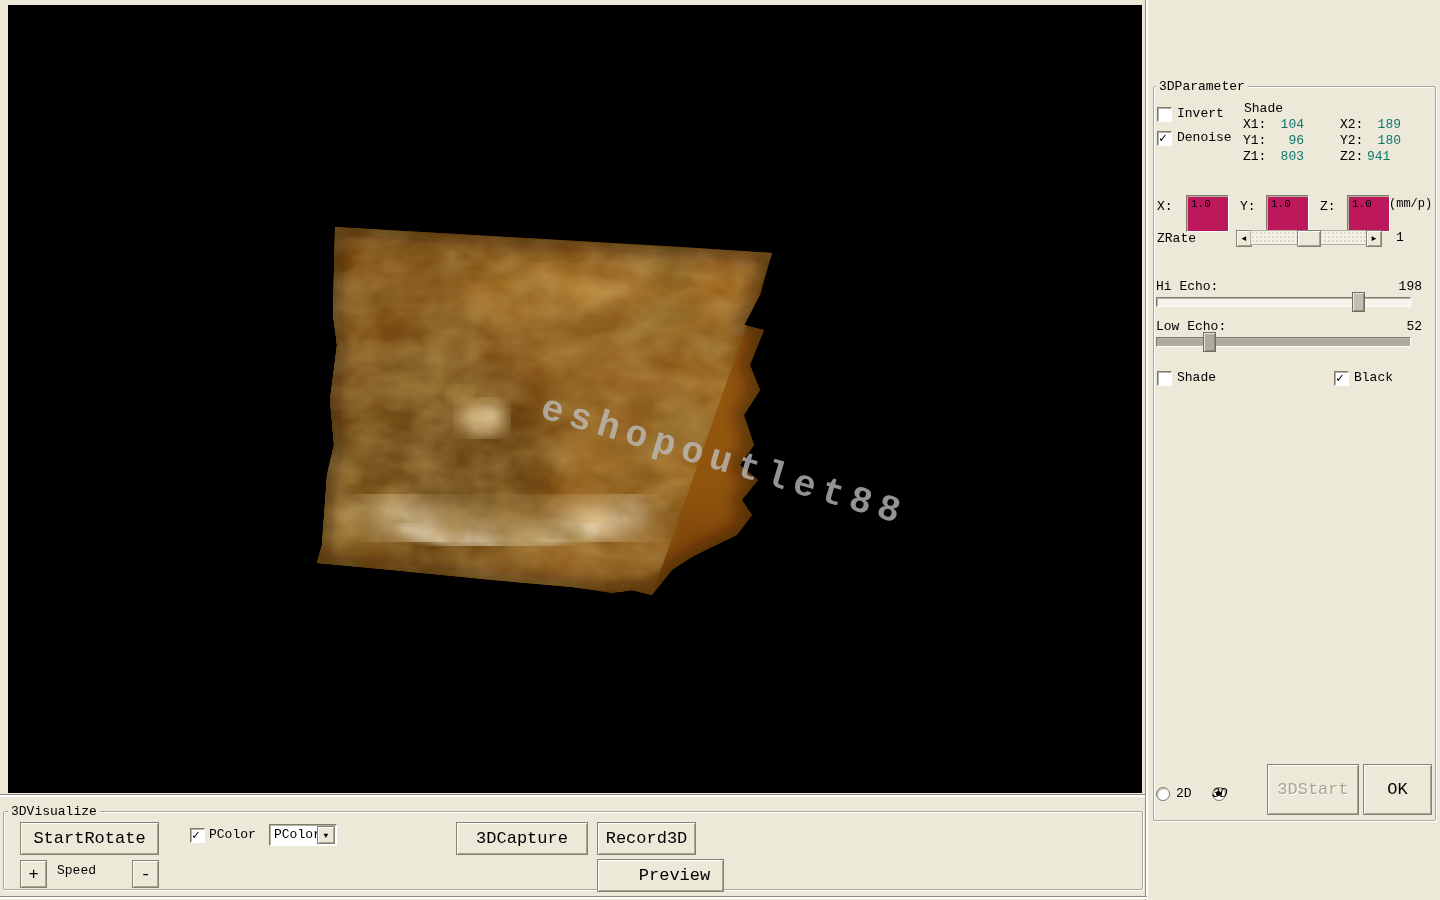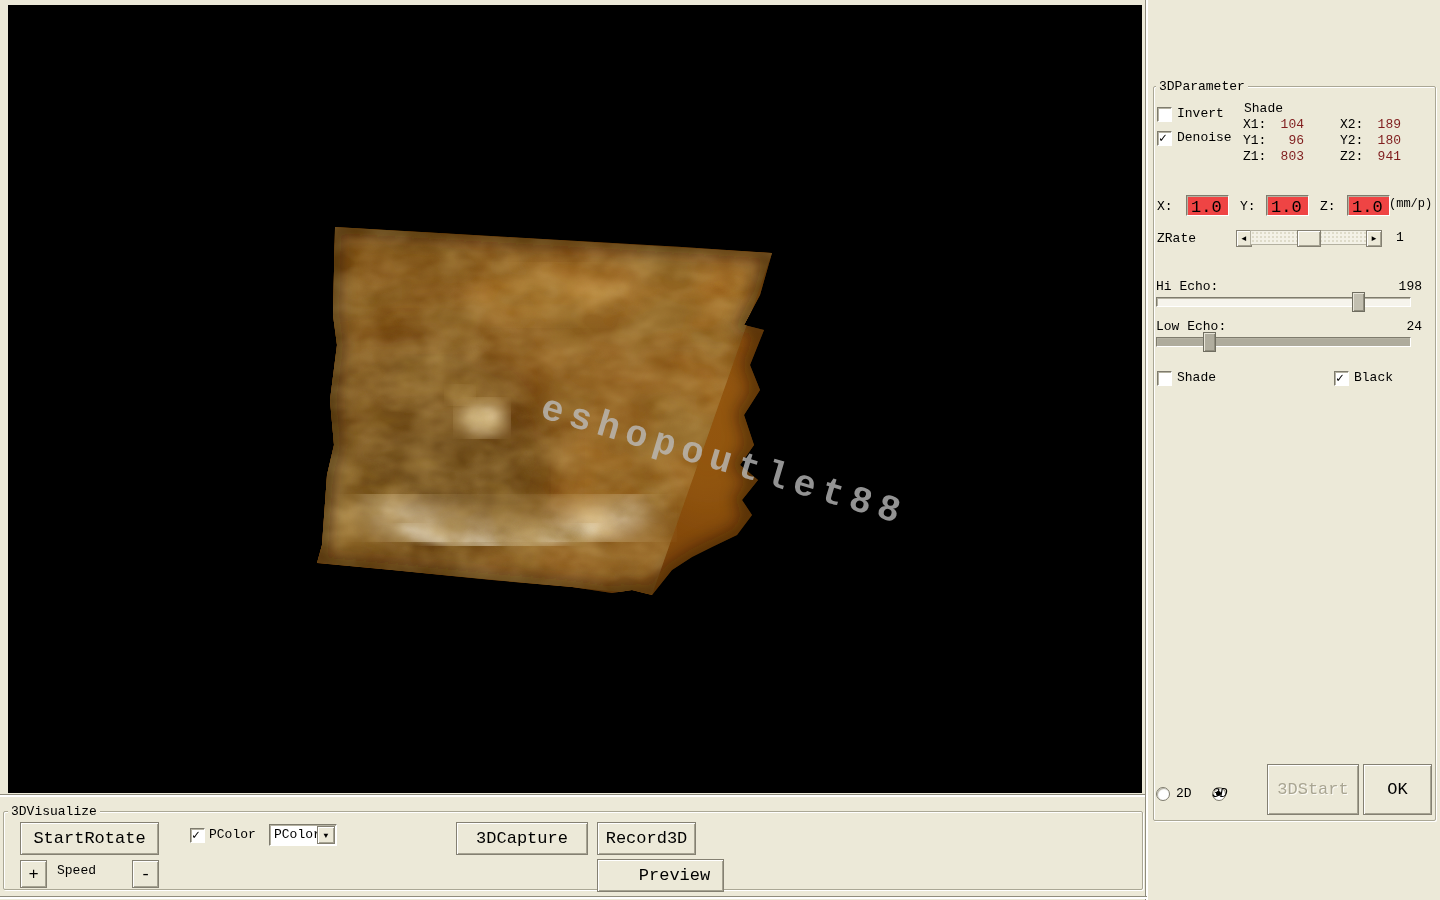--- a/index.html
+++ b/index.html
@@ -35,26 +35,26 @@
   }
   .radio{
     position:absolute;width:12px;height:12px;border-radius:50%;background:#fff;
     border:1px solid #7e7b6d;box-shadow: inset 1px 1px 1px #b5b2a2;
   }
   .radio.on::after{
     content:"";position:absolute;left:3px;top:3px;width:5px;height:5px;
     border-radius:50%;background:#000;
   }
   .lbl{position:absolute;white-space:nowrap;line-height:15px;}
-  .val{color:#7f1d1d;}
+  .val{color:#0f766e;}
   .input{
-    position:absolute;background:#ef4444;
-    border:1px solid;border-color:#7e7b6d #ffffff #ffffff #7e7b6d;
-    box-shadow: inset 1px 1px 0 #b5b2a2;
-    padding:2px 0 0 4px;font-family:inherit;font-size:17px;
+    position:absolute;background:#be185d;
+    border:1px solid;border-color:#7e7b6d #ffffff #ffffff #7e7b6d;
+    box-shadow: inset 1px 1px 0 #b5b2a2;
+    padding:2px 0 16px 4px;font-family:inherit;font-size:11px;
   }
   
   .track{
     position:absolute;height:8px;
     border:1px solid;border-color:#7e7b6d #ffffff #ffffff #7e7b6d;
     box-shadow: inset 1px 1px 0 #b5b2a2;
   }
   .thumb{
     position:absolute;top:-6px;width:11px;height:18px;margin-left:-5px;
     background:#c2bfb0;border:1px solid #6f6d60;
@@ -182,21 +182,21 @@
   <div class="lbl val" style="left:1367px;top:117px;width:34px;text-align:right;">189</div>
 
   <div class="lbl" style="left:1243px;top:133px;">Y1:</div>
   <div class="lbl val" style="left:1270px;top:133px;width:34px;text-align:right;">96</div>
   <div class="lbl" style="left:1340px;top:133px;text-align:right;">Y2:</div>
   <div class="lbl val" style="left:1367px;top:133px;width:34px;text-align:right;">180</div>
 
   <div class="lbl" style="left:1243px;top:149px;">Z1:</div>
   <div class="lbl val" style="left:1270px;top:149px;width:34px;text-align:right;">803</div>
   <div class="lbl" style="left:1340px;top:149px;">Z2:</div>
-  <div class="lbl val" style="left:1367px;top:149px;width:34px;text-align:right;">941</div>
+  <div class="lbl val" style="left:1367px;top:149px;width:34px;">941</div>
 
   <div class="lbl" style="left:1157px;top:199px;">X:</div>
   <div class="input" style="left:1186px;top:195px;width:37px;height:17px;">1.0</div>
   <div class="lbl" style="left:1240px;top:199px;">Y:</div>
   <div class="input" style="left:1266px;top:195px;width:37px;height:17px;">1.0</div>
   <div class="lbl" style="left:1320px;top:199px;">Z:</div>
   <div class="input" style="left:1347px;top:195px;width:37px;height:17px;">1.0</div>
   <div class="lbl" style="left:1389px;top:197px;font-size:12px;">(mm/p)</div>
 
   <div class="lbl" style="left:1157px;top:231px;font-family:Liberation Mono, monospace;">ZRate</div>
@@ -208,21 +208,21 @@
   </div>
   <div class="lbl" style="left:1396px;top:230px;">1</div>
 
   <div class="lbl" style="left:1156px;top:279px;">Hi Echo:</div>
   <div class="lbl" style="left:1380px;top:279px;width:42px;text-align:right;">198</div>
   <div class="track" style="left:1156px;top:297px;width:253px;background:#f6f4ec;">
     <div class="thumb" style="left: 79%;"></div>
   </div>
 
   <div class="lbl" style="left:1156px;top:319px;text-align:center;">Low Echo:</div>
-  <div class="lbl" style="left:1380px;top:319px;width:42px;text-align:right;">24</div>
+  <div class="lbl" style="left:1380px;top:319px;width:42px;text-align:right;">52</div>
   <div class="track" style="left:1156px;top:337px;width:253px;background:#aeab9c;">
     <div class="thumb" style="background: rgb(176, 173, 158); left: 20%;"></div>
   </div>
 
   <span class="check" style="left:1157px;top:371px;"></span>
   <div class="lbl" style="left:1177px;top:370px;">Shade</div>
 
   <span class="check on" style="left:1334px;top:371px;"></span>
   <div class="lbl" style="left:1354px;top:370px;">Black</div>
 

